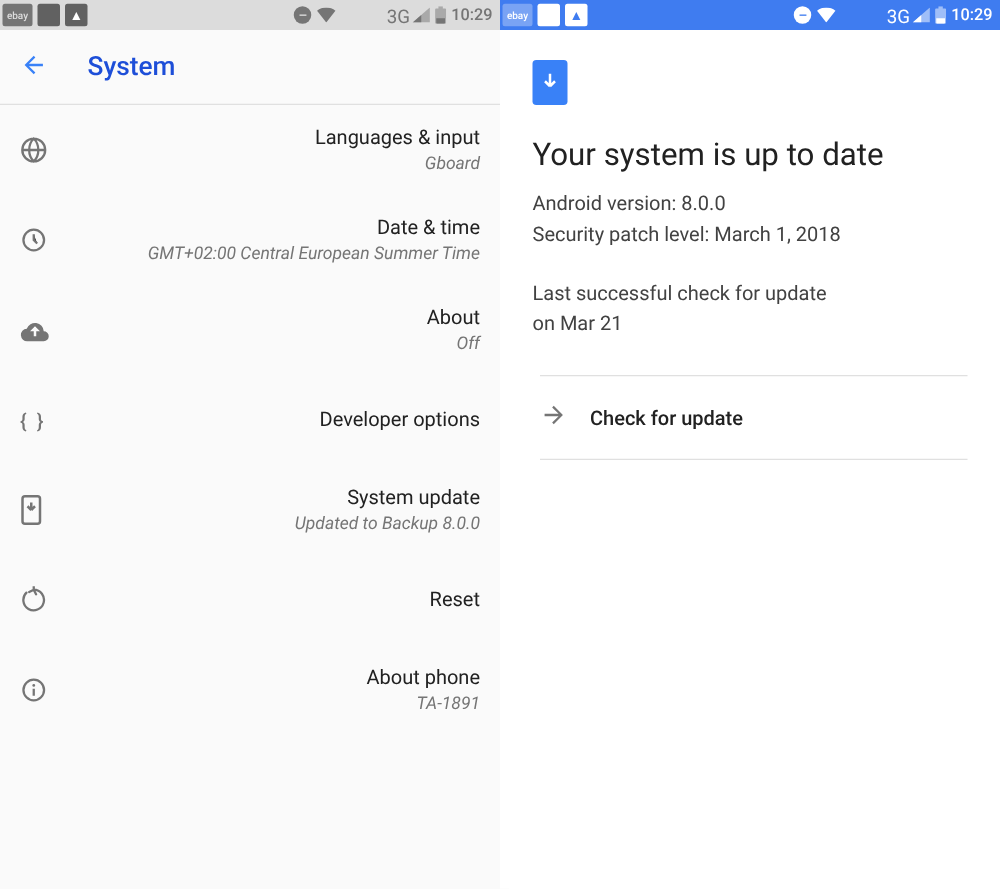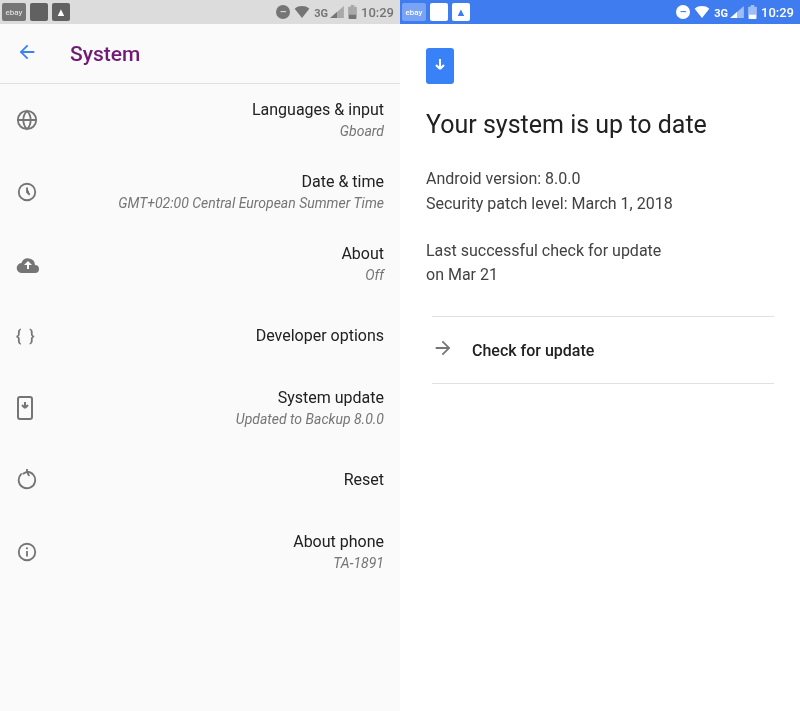--- a/index.html
+++ b/index.html
@@ -33,34 +33,34 @@
   .sb-left .square { width: 18px; height: 18px; background: #616161; border-radius: 2px; display:flex; align-items:center; justify-content:center;}
   .sb-left .ebay { width: 24px; height: 18px; background: #757575; border-radius: 2px; font-size:8px; color:#ddd; display:flex;align-items:center;justify-content:center;}
   .sb-left .img-ic { color:#fff; font-size:11px;}
   .sb-right { background: #3f7cf0; color: #fff; }
   .sb-right .square { width: 18px; height: 18px; background: #fff; border-radius: 2px; display:flex;align-items:center;justify-content:center;}
   .sb-right .ebay { width: 24px; height: 18px; background: rgba(255,255,255,0.3); border-radius: 2px; font-size:8px;display:flex;align-items:center;justify-content:center;}
   .sb-right .img-ic { color:#3f7cf0; font-size:11px;}
   .statusbar .dnd { width:14px;height:14px;border-radius:50%;display:flex;align-items:center;justify-content:center;font-size:11px;line-height:1;}
   .sb-left .dnd{ background:#757575;color:#dcdcdc;}
   .sb-right .dnd{ background:#fff;color:#3f7cf0;}
-  .statusbar .net-label{ font-size:11px; font-weight:700; margin-right:-2px; align-self:flex-start; margin-top:2px;}
+  .statusbar .net-label{ font-size:15px; font-weight:400; margin-right:-2px; align-self:flex-start; margin-top:2px;margin-left:36px;}
   .statusbar svg { display:block; }
 
   
   .header-left {
     height: 60px;
     background: #fafafa;
     display: flex;
     align-items: center;
     padding: 0 16px;
     border-bottom: 1px solid #e0e0e0;
   }
   .header-left .back { color: #3981f7; margin-right: 32px; }
-  .header-left .title { color: #701a75; font-size: 21px; font-weight: 500; }
+  .header-left .title { color: #1d4ed8; font-size: 21px; font-weight: 500; }
 
   
   .settings-list { flex: 1; background: #fafafa; overflow-y: auto; }
   .row {
     display: flex;
     align-items: center;
     min-height: 72px;
     padding: 14px 16px 14px 16px;
   }
   .row .icon-slot {
@@ -78,21 +78,21 @@
   .screen-right { background: #fff; }
   .update-body { flex: 1; padding: 24px 26px 0 26px; }
   .update-icon {
     width: 28px; height: 36px;
     background: #3981f7;
     border-radius: 3px;
     display:flex;align-items:center;justify-content:center;
     color:#fff;
     margin-bottom: 26px;
   }
-  .update-title { font-size: 25px; color: #212121; margin-bottom: 28px; font-weight: 400; }
+  .update-title { font-size: 25px; color: #212121; margin-bottom: 12px; font-weight: 400; }
   .update-line { font-size: 16px; color: #424242; line-height: 1.55; }
   .update-block2 { margin-top: 22px; }
   .check-row {
     margin-top: 28px;
     border-top: 1px solid #e0e0e0;
     border-bottom: 1px solid #e0e0e0;
     display: flex;
     align-items: center;
     padding: 20px 0;
     margin-left: 6px;

